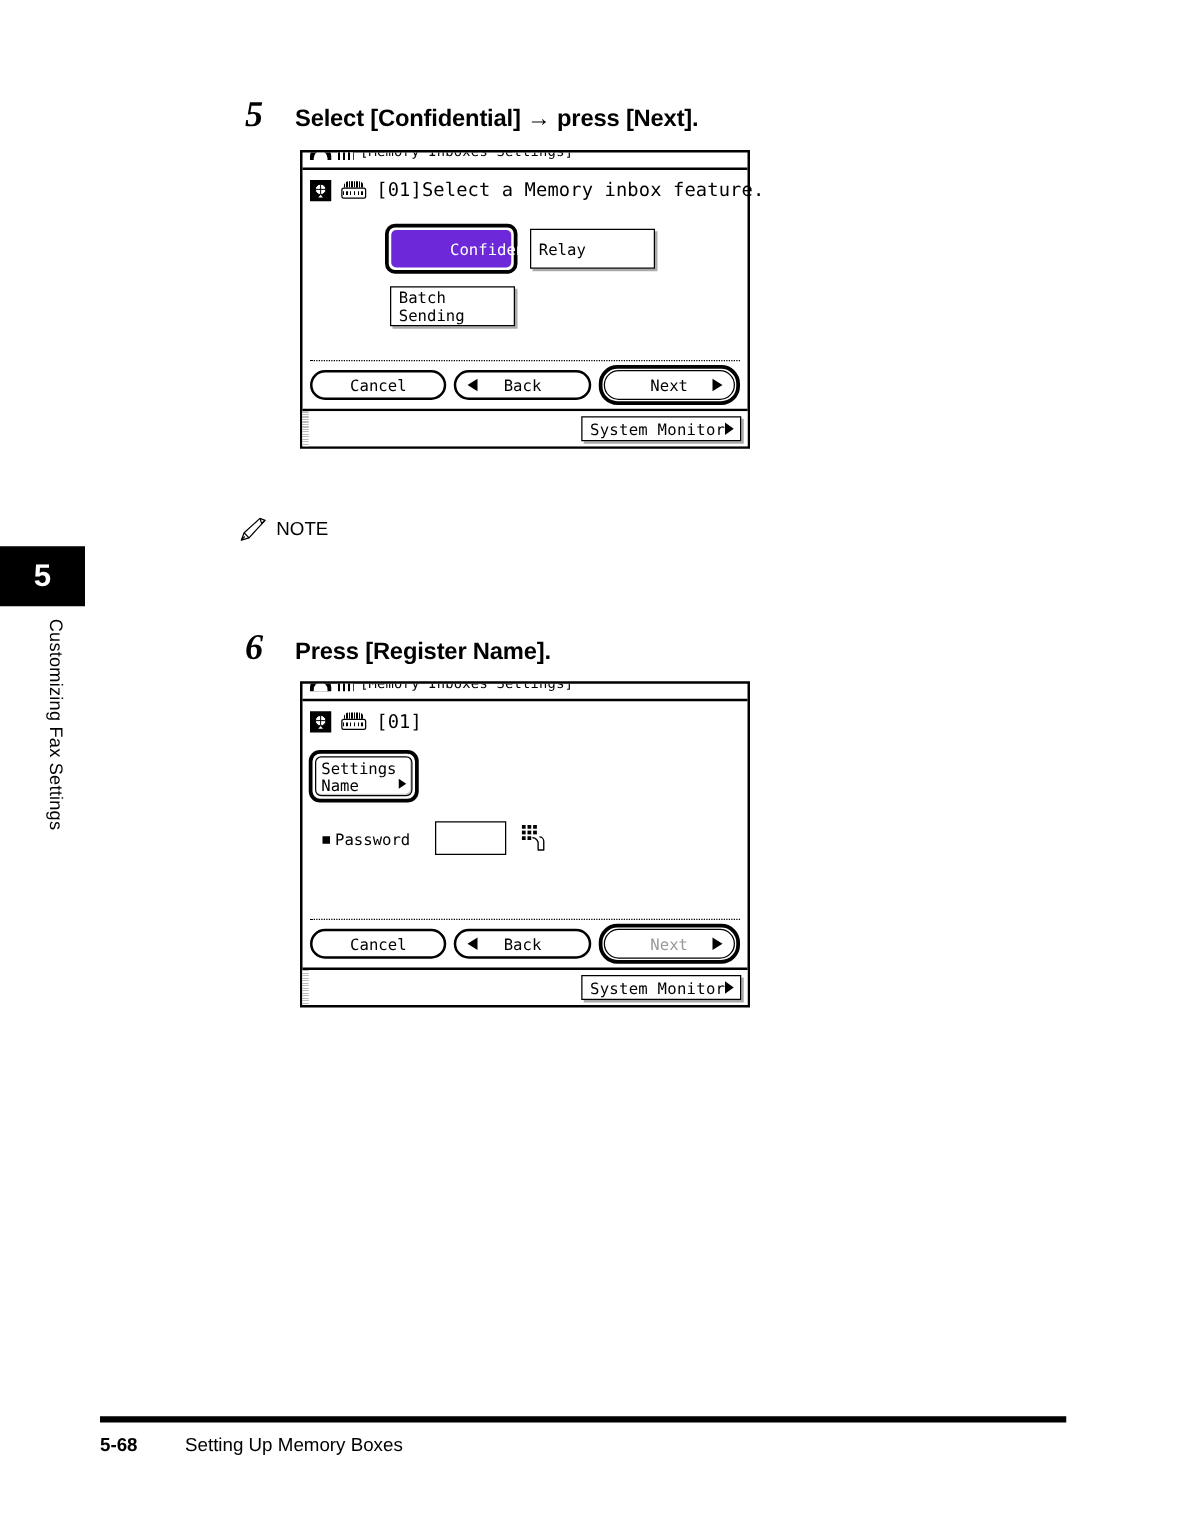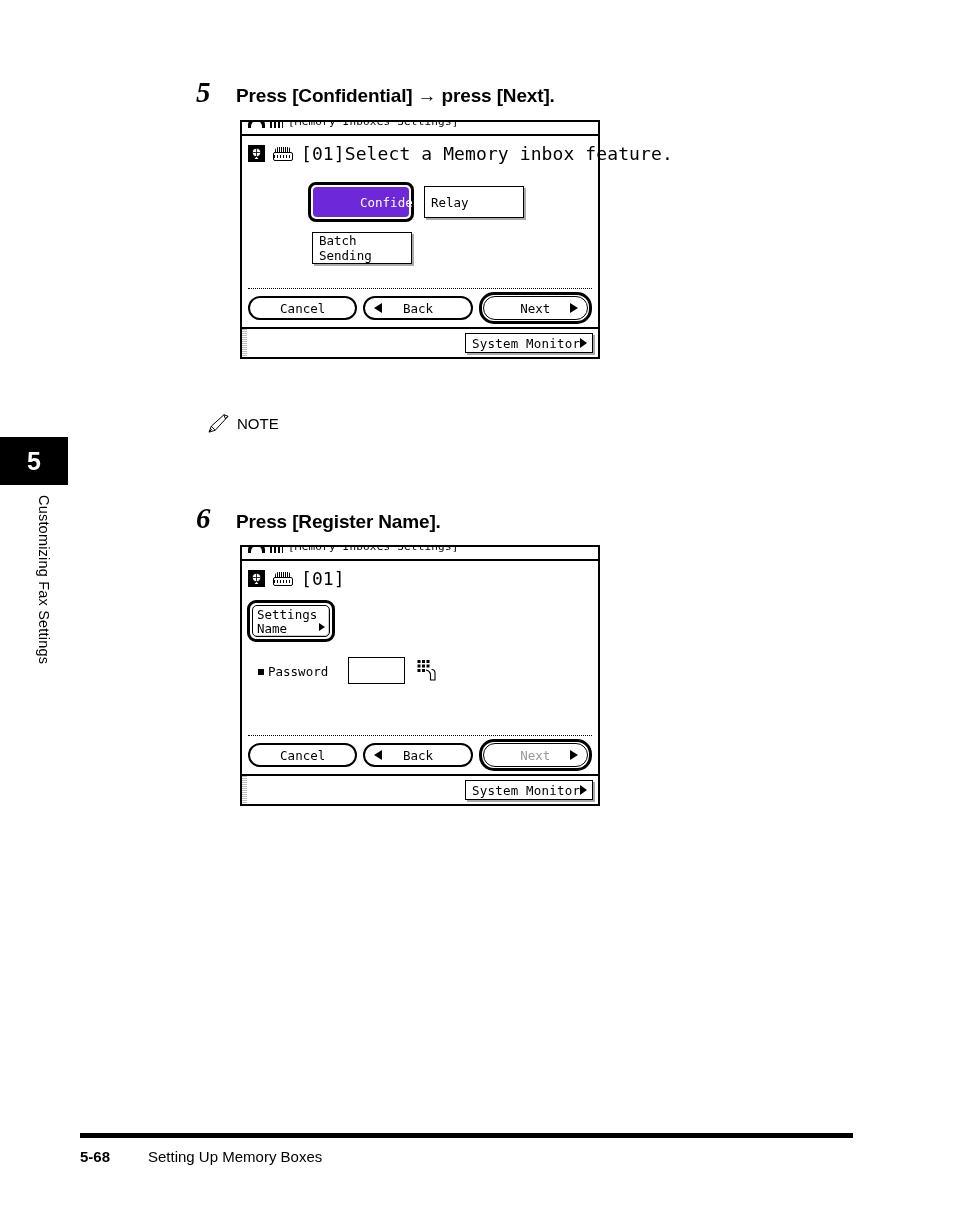--- a/index.html
+++ b/index.html
@@ -149,21 +149,21 @@
     content:"";
     position:absolute; left:0; top:5px; width:20px; height:9px;
     border:1.5px solid #000;
     border-radius: 2px;
     box-sizing:border-box;
     background:
       repeating-linear-gradient(to right,#000 0 1px,#fff 1px 3px) 0 2px/100% 3px no-repeat,
       #fff;
   }
   .hd-text {
-    font-size: 18px;
+    font-size: 15px;
     letter-spacing: 0.1px;
     white-space: nowrap;
   }
 
   
   .feat-area { position: relative; margin-top: 10px; }
   .feat-btn {
     position: absolute;
     box-sizing: border-box;
     font-size: 12.5px;
@@ -395,21 +395,21 @@
 </head>
 <body>
 
 <div class="chapter-tab">
   <span>5</span>
 </div>
 <div class="chapter-title">Customizing Fax Settings</div>
 
 <div class="step" style="left:196px; top:76px;">
   <span class="step-num">5</span>
-  <span class="step-title">Press [Confidential] → press [Next].</span>
+  <span class="step-title">Select [Confidential] → press [Next].</span>
 </div>
 
 <div class="lcd" style="left:240px; top:120px;">
 
   <div class="lcd-titlebar">
     <div class="tb-inner">
       <span class="tb-icon1"></span>
       <span class="tb-icon2"></span>
       <span class="tb-text">[Memory Inboxes Settings]</span>
     </div>
@@ -467,21 +467,21 @@
 
   <div class="lcd-status">
     <div class="sysmon">
       <span>System Monitor</span>
       <span class="tri-r"></span>
     </div>
   </div>
 
 </div>
 
-<div class="note" style="left:208px; top:414px;">
+<div class="note" style="left:192px; top:414px;">
   <div class="note-head">
     <span>
       <svg class="note-pencil" viewBox="0 0 24 21">
         <path d="M22 2.5 L17.5 0.8 L3.5 13.5 L1 20 L7.8 18 Z" fill="#fff" stroke="#000" stroke-width="1.1" stroke-linejoin="round"></path>
         <path d="M17.5 0.8 L19 5.2 L22 2.5" fill="none" stroke="#000" stroke-width="1.1"></path>
         <path d="M3.5 13.5 L7.8 18" fill="none" stroke="#000" stroke-width="1.1"></path>
         <path d="M1 20 L4 16.8" fill="none" stroke="#000" stroke-width="1.1"></path>
       </svg>
     </span>
     <span class="note-label">NOTE</span>

